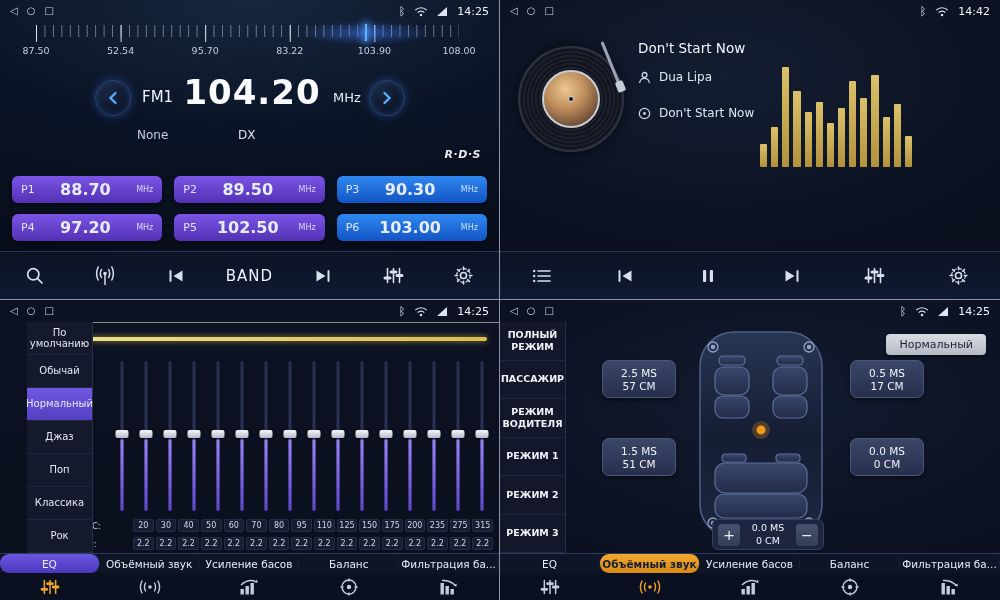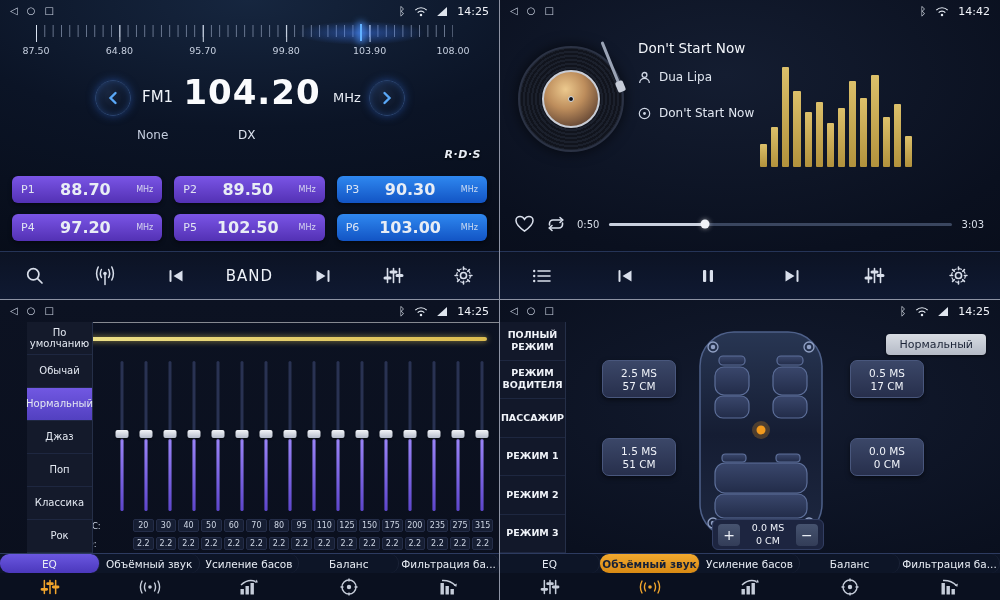--- a/index.html
+++ b/index.html
@@ -13,21 +13,21 @@
 
 
 .statusbar{position:absolute;top:0;left:0;right:0;height:22px;display:flex;align-items:center;gap:9px;padding:0 10px;font-size:11px;z-index:8;}
 .nav-ic{font-size:10px;color:#cdd5e4;line-height:1;}
 .sb-spacer{flex:1;}
 .sb-bt{font-size:11px;color:#dfe5ee;line-height:1;}
 .sb-time{font-size:11px;color:#f0f3f9;}
 .sb-svg{display:block;}
 
 
-.ruler{position:absolute;left:36px;right:46px;top:25px;height:38px;}
+.ruler{position:absolute;left:36px;right:40px;top:25px;height:38px;}
 .ticks-minor{position:absolute;left:0;right:0;top:0;height:12px;background-image:linear-gradient(90deg,rgba(185,200,228,.55) 0 1px,transparent 1px);background-size:2% 100%;}
 .ticks-major{position:absolute;left:0;right:0;top:0;height:17px;background-image:linear-gradient(90deg,rgba(225,234,248,.95) 0 1px,transparent 1px);background-size:20% 100%;}
 .scale-label{position:absolute;top:20px;transform:translateX(-50%);font-size:9.5px;color:#c6cfdf;}
 .scale-label:nth-of-type(1){left:0%;}.scale-label:nth-of-type(2){left:20%;}.scale-label:nth-of-type(3){left:40%;}
 .scale-label:nth-of-type(4){left:60%;}.scale-label:nth-of-type(5){left:80%;}.scale-label:nth-of-type(6){left:100%;}
 .pointer-wrap{position:absolute;top:-4px;height:26px;width:0;}
 .tuner-glow{position:absolute;left:-65px;top:0;width:130px;height:24px;background:radial-gradient(ellipse at center,rgba(64,126,255,.5),transparent 70%);}
 .tuner-needle{position:absolute;left:-1px;top:3px;width:2px;height:17px;background:#63b2ff;box-shadow:0 0 7px 2px rgba(80,150,255,.85);}
 .radio-main{position:absolute;left:0;right:0;top:62px;height:105px;}
 .circle-btn{position:absolute;width:36px;height:36px;border-radius:50%;top:18px;background:radial-gradient(circle at 35% 30%,#192741,#0b1426 72%);border:1px solid #2a4470;box-shadow:0 0 9px rgba(45,95,190,.55),inset 0 0 7px rgba(70,130,230,.35);display:flex;align-items:center;justify-content:center;cursor:pointer;}
@@ -134,23 +134,23 @@
       <svg class="sb-svg" width="11" height="9" viewBox="0 0 12 10">
           <path d="M11 0v10H0z" fill="#dfe5ee"></path>
         </svg>
       <span class="sb-time">14:25</span>
     </div>
 
     <div class="ruler">
       <div class="ticks-minor"></div>
       <div class="ticks-major"></div>
       <span class="scale-label">87.50</span>
-      <span class="scale-label">64.80</span>
+      <span class="scale-label">52.54</span>
       <span class="scale-label">95.70</span>
-      <span class="scale-label">99.80</span>
+      <span class="scale-label">83.22</span>
       <span class="scale-label">103.90</span>
       <span class="scale-label">108.00</span>
       <div class="pointer-wrap" id="pointer-wrap" style="left: 78%;">
         <div class="tuner-glow"></div>
         <div class="tuner-needle"></div>
       </div>
     </div>
 
     <div class="radio-main">
       <div class="circle-btn" id="btn-tune-down">
@@ -299,37 +299,20 @@
         <div class="vbar" style="height: 42%;"></div>
         <div class="vbar" style="height: 56%;"></div>
         <div class="vbar" style="height: 82%;"></div>
         <div class="vbar" style="height: 66%;"></div>
         <div class="vbar" style="height: 88%;"></div>
         <div class="vbar" style="height: 48%;"></div>
         <div class="vbar" style="height: 60%;"></div>
         <div class="vbar" style="height: 30%;"></div>
       </div>
 
-    <div class="progress-row">
-      <svg width="21" height="18" viewBox="0 0 22 19" fill="none" stroke="#d9dfeb" stroke-width="1.6">
-          <path d="M11 17C4 12 2 8.5 2 5.8 2 3.4 3.9 1.5 6.3 1.5c1.9 0 3.6 1.2 4.7 3 1.1-1.8 2.8-3 4.7-3C18.1 1.5 20 3.4 20 5.8c0 2.7-2 6.2-9 11.2z"></path>
-        </svg>
-      <svg width="22" height="16" viewBox="0 0 22 16" fill="none" stroke="#d9dfeb" stroke-width="1.6" stroke-linecap="round" stroke-linejoin="round">
-          <path d="M4.5 9V7.5A3.5 3.5 0 0 1 8 4h9.5"></path>
-          <path d="M15 1.5 17.8 4 15 6.5"></path>
-          <path d="M17.5 7v1.5A3.5 3.5 0 0 1 14 12H4.5"></path>
-          <path d="M7 9.5 4.2 12 7 14.5"></path>
-        </svg>
-      <span class="pr-time">0:50</span>
-      <div class="pr-track">
-        <div class="pr-fill" id="pr-fill" style="width: 28%;"></div>
-        <div class="pr-knob" id="pr-knob" style="left: 28%;"></div>
-      </div>
-      <span class="pr-time">3:03</span>
-    </div>
 
     <div class="toolbar">
       <div class="tb-item">
         <svg width="20" height="16" viewBox="0 0 20 16" fill="none" stroke="#d9dfeb" stroke-width="1.6" stroke-linecap="round">
             <path d="M6 3h12M6 8h12M6 13h12"></path>
             <circle cx="2.2" cy="3" r="1.2" fill="#d9dfeb" stroke="none"></circle>
             <circle cx="2.2" cy="8" r="1.2" fill="#d9dfeb" stroke="none"></circle>
             <circle cx="2.2" cy="13" r="1.2" fill="#d9dfeb" stroke="none"></circle>
           </svg>
       </div>
@@ -593,22 +576,22 @@
           <circle cx="8" cy="10" r="1.4" fill="#dfe5ee"></circle>
         </svg>
       <svg class="sb-svg" width="11" height="9" viewBox="0 0 12 10">
           <path d="M11 0v10H0z" fill="#dfe5ee"></path>
         </svg>
       <span class="sb-time">14:25</span>
     </div>
 
     <div class="sur-sidebar">
       <div class="sur-item">ПОЛНЫЙ РЕЖИМ</div>
+      <div class="sur-item">ПАССАЖИР</div>
       <div class="sur-item">РЕЖИМ ВОДИТЕЛЯ</div>
-      <div class="sur-item">ПАССАЖИР</div>
       <div class="sur-item">РЕЖИМ 1</div>
       <div class="sur-item">РЕЖИМ 2</div>
       <div class="sur-item">РЕЖИМ 3</div>
     </div>
 
     <div class="profile-btn">Нормальный</div>
 
     <div class="car-wrap">
       <svg width="150" height="218" viewBox="0 0 150 218">
         <defs>

